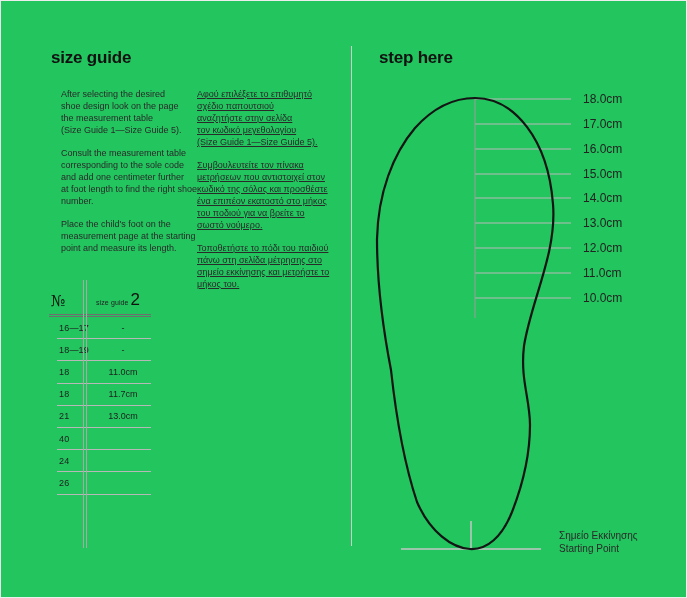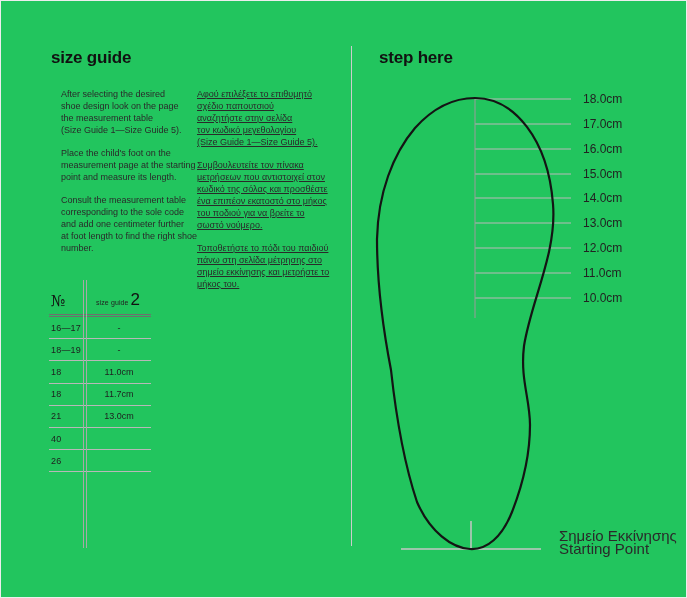--- a/index.html
+++ b/index.html
@@ -16,52 +16,52 @@
   #col-en{left:60px;}
   #col-el{left:196px;text-decoration:underline;}
   .instr-col p{margin:0 0 11px 0;white-space:pre-line;}
   
   .size-table{position:absolute;left:48px;top:279px;width:102px;}
   .thead{position:relative;height:30px;border-bottom:3px double #6f6f6f;display:flex;align-items:flex-end;padding-bottom:4px;box-sizing:content-box;}
   .no-h{width:34px;font-family:"DejaVu Serif","Liberation Serif",serif;font-size:15px;color:#111;padding-left:2px;}
   .vh{flex:1;display:flex;justify-content:center;align-items:baseline;gap:2px;}
   .vh .small{font-size:7px;letter-spacing:0.1px;color:#222;}
   .vh .big{font-size:17px;font-weight:normal;color:#111;}
-  .trow{height:21.2px;display:flex;align-items:center;border-bottom:1px solid #b8b8b8;font-size:9px;}
+  .trow{height:21.2px;display:flex;align-items:center;border-bottom:1px solid #b8b8b8;font-size:9px;margin-left:8px;}
   .trow:last-child{border-bottom:none;}
   .c1{width:36px;padding-left:2px;letter-spacing:0.2px;}
   .c2{flex:1;text-align:center;}
   .vline2{position:absolute;left:34px;top:0;height:268px;width:2px;border-left:1px solid #a8a8a8;border-right:1px solid #a8a8a8;pointer-events:none;}
   
   .diagram-svg{position:absolute;left:0;top:0;width:687px;height:598px;}
   .mlabel{position:absolute;left:582px;width:44px;font-size:12px;line-height:12px;color:#222;}
-  .sp-block{position:absolute;left:558px;top:528px;font-size:15px;line-height:13px;color:#2a2a2a;}
+  .sp-block{position:absolute;left:558px;top:528px;font-size:10px;line-height:13px;color:#2a2a2a;}
 </style>
 </head>
 <body>
 
 <div class="page">
 
   <div class="divider"></div>
 
   <h1 class="panel-title" id="title-left">size guide</h1>
 
   <div class="instr-col" id="col-en">
     <p>After selecting the desired
 shoe design look on the page
 the measurement table
 (Size Guide 1—Size Guide 5).</p>
-    <p>Place the child's foot on the
-measurement page at the starting
-point and measure its length.</p>
     <p>Consult the measurement table
 corresponding to the sole code
 and add one centimeter further
 at foot length to find the right shoe
 number.</p>
+    <p>Place the child's foot on the
+measurement page at the starting
+point and measure its length.</p>
   </div>
 
   <div class="instr-col" id="col-el">
     <p>Αφού επιλέξετε το επιθυμητό
 σχέδιο παπουτσιού
 αναζητήστε στην σελίδα
 τον κωδικό μεγεθολογίου
 (Size Guide 1—Size Guide 5).</p>
     <p>Συμβουλευτείτε τον πίνακα
 μετρήσεων που αντιστοιχεί στον
@@ -98,20 +98,24 @@
     <div class="trow">
         <span class="c1">18</span>
         <span class="c2">11.7cm</span>
       </div>
     <div class="trow">
         <span class="c1">21</span>
         <span class="c2">13.0cm</span>
       </div>
     <div class="trow">
         <span class="c1">40</span>
+        <span class="c2"></span>
+      </div>
+    <div class="trow">
+        <span class="c1">24</span>
         <span class="c2"></span>
       </div>
     <div class="trow">
         <span class="c1">26</span>
         <span class="c2"></span>
       </div>
     <div class="vline2"></div>
   </div>
 
   <h1 class="panel-title" id="title-right">step here</h1>

